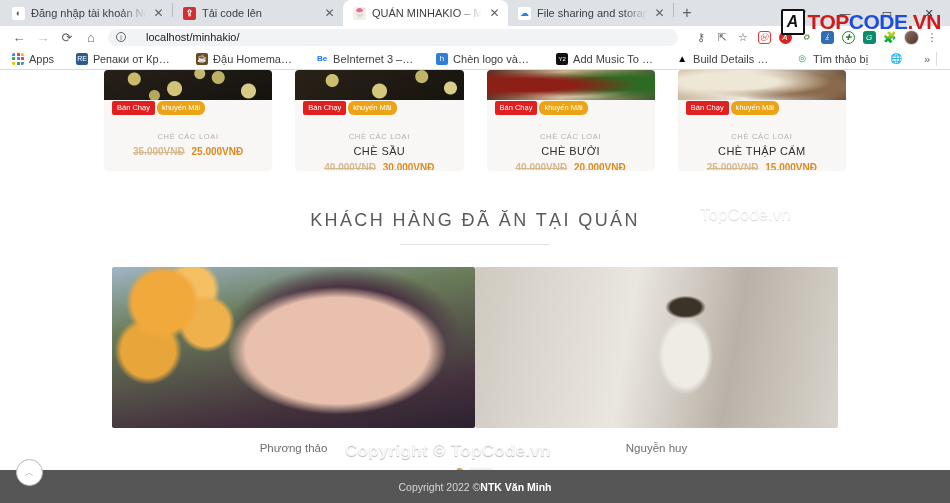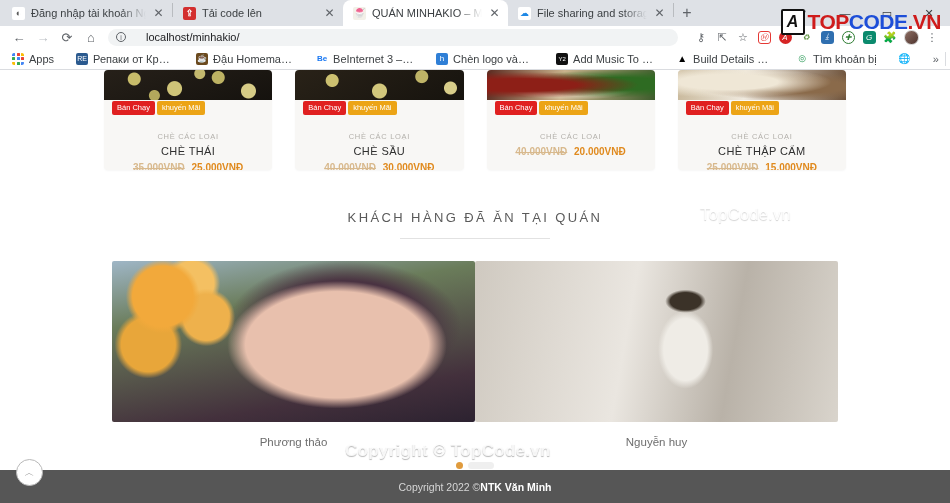--- a/index.html
+++ b/index.html
@@ -230,37 +230,37 @@
   }
   .badge {
     font-size: 7.5px; line-height: 1;
     padding: 3px 5px;
     color: #ffffff;
     border-radius: 2px;
     white-space: nowrap;
     font-weight: 400;
   }
   .badge.hot { background: #e02020; }
-  .badge.sale { background: #eca416; }
+  .badge.sale { background: #eca416; border-radius: 6px; }
   .pcard-body { text-align: center; padding-top: 32px; }
   .p-cat {
     font-size: 7.5px; letter-spacing: 0.7px; color: #b3b0ab;
     text-transform: uppercase;
   }
   .p-name {
     font-size: 11px; color: #2f2f2f; margin-top: 4px; letter-spacing: 0.4px;
   }
   .p-prices { margin-top: 5px; font-size: 10px; }
   .p-old { color: #d8b98d; text-decoration: line-through; margin-right: 4px; font-weight: bold; }
   .p-new { color: #e08a1e; font-weight: bold; }
 
   
   .sec-head { text-align: center; margin-top: 35px; }
   .sec-title {
-    font-size: 13px;
+    font-size: 18px;
     letter-spacing: 2.4px;
     color: #5a5a5a;
     font-weight: normal;
   }
   .sec-rule {
     width: 150px; height: 1px; background: #e2e2e2;
     margin: 13px auto 0;
   }
 
   
@@ -499,21 +499,21 @@
     <div class="bm">
       <span class="bm-ico" style="background:#111;color:#fff;font-size:6px">Y2</span>
       <span class="bm-lbl">Add Music To Vide...</span>
     </div>
     <div class="bm">
       <span class="bm-ico" style="background:#fff;color:#000;font-size:10px">▲</span>
       <span class="bm-lbl">Build Details — 3f4...</span>
     </div>
     <div class="bm">
       <span class="bm-ico" style="background:#fff;color:#2e9b5a;font-size:9px">◎</span>
-      <span class="bm-lbl">Tìm khoản bị</span>
+      <span class="bm-lbl">Tìm thảo bị</span>
     </div>
     <div class="bm">
       <span class="bm-ico" style="color:#555;font-size:10px">🌐</span>
       <span class="bm-lbl"></span>
     </div>
     <div class="bm-overflow">
       <span style="color:#5f6368">»</span>
       <span class="bm-vsep"></span>
       <span class="bm">
         <span class="bm-ico" style="color:#5f6368;font-size:10px">▤</span>
@@ -527,21 +527,20 @@
     <div class="products">
 
       <div class="pcard">
         <div class="pcard-img img-che-thai"></div>
         <div class="badges">
           <span class="badge hot">Bán Chạy</span>
           <span class="badge sale">khuyến Mãi</span>
         </div>
         <div class="pcard-body">
           <div class="p-cat">CHÈ CÁC LOẠI</div>
-          <div class="p-name">CHÈ THÁI</div>
           <div class="p-prices">
             <span class="p-old">35.000VNĐ</span>
             <span class="p-new">25.000VNĐ</span>
           </div>
         </div>
       </div>
 
       <div class="pcard">
         <div class="pcard-img img-che-sau"></div>
         <div class="badges">
@@ -559,20 +558,21 @@
       </div>
 
       <div class="pcard">
         <div class="pcard-img img-che-buoi"></div>
         <div class="badges">
           <span class="badge hot">Bán Chạy</span>
           <span class="badge sale">khuyến Mãi</span>
         </div>
         <div class="pcard-body">
           <div class="p-cat">CHÈ CÁC LOẠI</div>
+          <div class="p-name">CHÈ BƯỞI</div>
           <div class="p-prices">
             <span class="p-old">40.000VNĐ</span>
             <span class="p-new">20.000VNĐ</span>
           </div>
         </div>
       </div>
 
       <div class="pcard">
         <div class="pcard-img img-che-thapcam"></div>
         <div class="badges">

